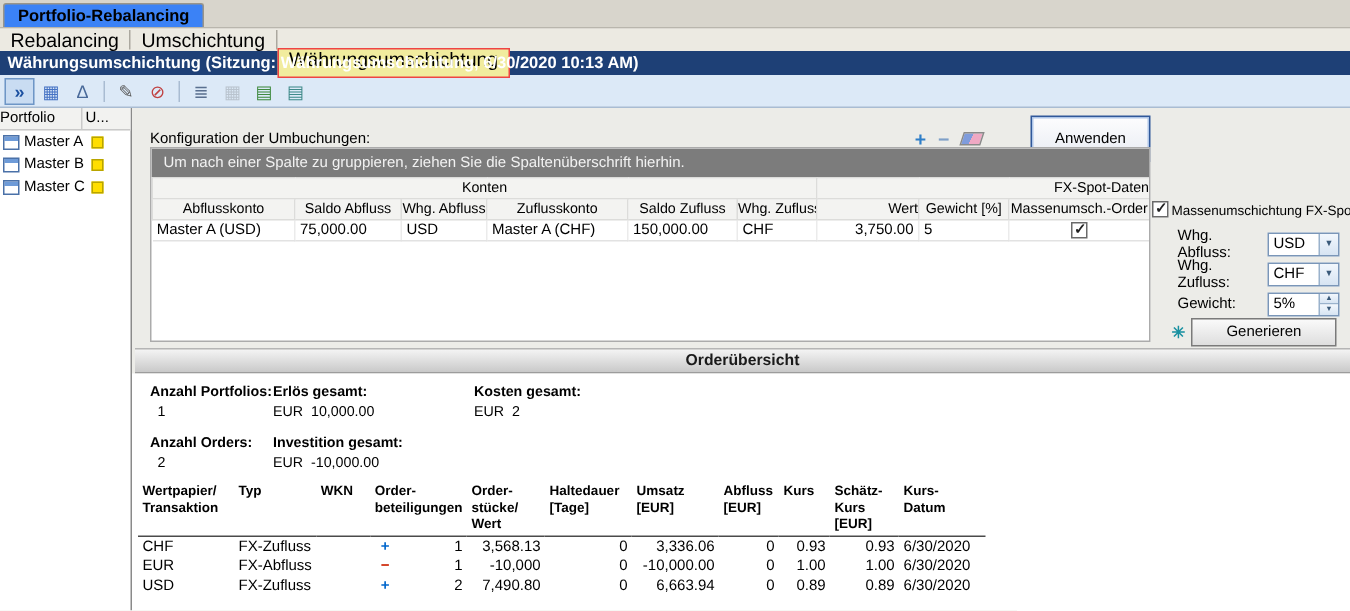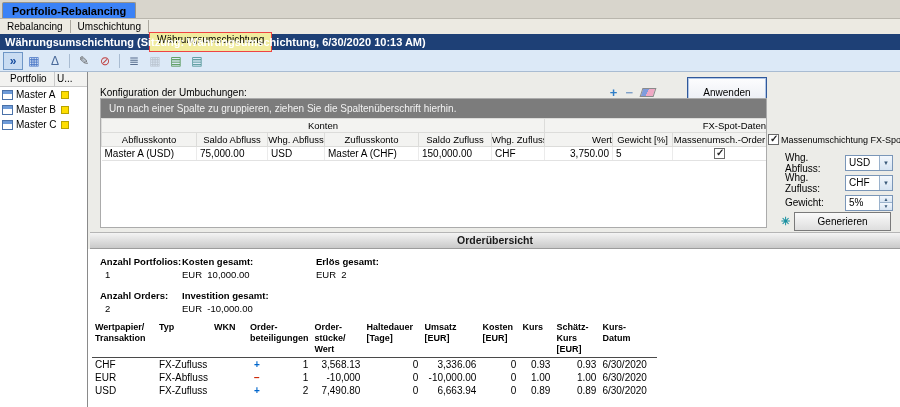--- a/index.html
+++ b/index.html
@@ -2,21 +2,21 @@
 <html><head>
 <meta charset="utf-8">
 <style>
   * { margin:0; padding:0; box-sizing:border-box; font-family:"Liberation Sans", sans-serif; }
   html,body { width:900px; height:407px; overflow:hidden; background:#fff; }
   .app { position:relative; width:900px; height:407px; background:#ECECE8; font-size:11px; color:#000; }
 
   
   .topstrip { height:19px; background:#D8D5CC; border-bottom:1px solid #B9B6AD; display:flex; align-items:flex-end; padding-left:2px; }
   .maintab { background:#3b82f6; border:1px solid #98948A; border-bottom:none; border-radius:2px 2px 0 0; padding:2px 9px 1px; font-weight:bold; font-size:11px; }
-  .substrip { height:15px; background:#ECEAE2; display:flex; align-items:center; font-size:10px; }
+  .substrip { height:15px; background:#ECEAE2; display:flex; align-items:center; font-size:13px; }
   .subtab { padding:0 7px; height:13px; line-height:13px; border-right:1px solid #ABA89F; cursor:default; }
   .subtab.active { border:1px solid #ef4444; height:20px; line-height:14px;margin-top:30px; }
 
   
   .titlebar { height:16px; color:#fff; font-weight:bold; font-size:11px; line-height:16px; padding-left:5px; background:#1E4076; }
   .toolbar { height:22px; border-bottom:1px solid #A9BCD2; display:flex; align-items:center; padding:0 3px; gap:1px; background:#DCE9F7; }
   .tool { width:20px; height:18px; display:flex; align-items:center; justify-content:center; font-size:12px; cursor:default; }
   .tool.active { background:#C9DCF2; border:1px solid #6E96C6; }
   .tsep { width:1px; height:14px; background:#A9BCD2; margin:0 3px; }
   [data-name="expand-icon"] { color:#1A4FA0; font-weight:bold; }
@@ -28,21 +28,21 @@
   [data-name="grid-disabled-icon"] { color:#B9C3CE; }
   [data-name="notebook-green-icon"] { color:#3F8A3F; }
   [data-name="notebook-teal-icon"] { color:#3F8A8A; }
 
   
   .bodywrap { position:absolute; top:72px; left:0; right:0; bottom:0; display:flex; }
 
   
   .left-panel { width:88px; background:#fff; border-right:1px solid #8A8A8A; }
   .lp-header { height:15px; background:#F2F2F0; border-bottom:1px solid #C9C9C9; display:flex; font-size:10px; }
-  .lp-c1 { width:55px; padding-left:10px; border-right:1px solid #C9C9C9; line-height:14px; }
+  .lp-c1 { width:55px; padding-left:0; border-right:1px solid #C9C9C9; line-height:14px; }
   .lp-c2 { flex:1; padding-left:2px; line-height:14px; }
   .pitem { height:15px; display:flex; align-items:center; padding-left:2px; font-size:10px; }
   .picon { width:11px; height:10px; border:1px solid #4A71A8; background:linear-gradient(#6E9BD8 0 3px,#fff 3px); margin-right:3px; flex:none; }
   .plabel { width:40px; white-space:nowrap; }
   .psq { width:8px; height:8px; border:1px solid #B8A400; flex:none; margin-left:5px; background:#FFDE00; }
 
   .main { flex:1; position:relative; background:#ECECE8; }
 
   
   .config-section { position:absolute; top:0; left:0; right:0; height:160px; }
@@ -247,22 +247,22 @@
         </div>
 
       </div>
 
       <div class="order-bar" data-name="orderuebersicht-header">Orderübersicht</div>
 
       <div class="order-section" data-name="order-section">
 
         <div class="summary" data-name="order-summary">
           <span class="lbl" data-name="anzahl-portfolios-label">Anzahl Portfolios:</span>
+          <span class="lbl" data-name="erloes-gesamt-label">Erlös gesamt:</span>
           <span class="lbl" data-name="kosten-gesamt-label">Kosten gesamt:</span>
-          <span class="lbl" data-name="erloes-gesamt-label">Erlös gesamt:</span>
           <span class="ind" data-name="anzahl-portfolios-value">1</span>
           <span data-name="erloes-gesamt-value">EUR  10,000.00</span>
           <span data-name="kosten-gesamt-value">EUR  2</span>
           <span></span><span></span><span></span>
           <span class="lbl" data-name="anzahl-orders-label">Anzahl Orders:</span>
           <span class="lbl" data-name="investition-gesamt-label">Investition gesamt:</span>
           <span></span>
           <span class="ind" data-name="anzahl-orders-value">2</span>
           <span data-name="investition-gesamt-value">EUR  -10,000.00</span>
           <span></span>
@@ -290,21 +290,21 @@
             <th data-name="col-wkn">WKN</th>
             <th data-name="col-orderbeteiligungen">Order-
 beteiligungen</th>
             <th data-name="col-orderstuecke-wert">Order-
 stücke/
 Wert</th>
             <th data-name="col-haltedauer">Haltedauer
 [Tage]</th>
             <th data-name="col-umsatz">Umsatz
 [EUR]</th>
-            <th data-name="col-kosten">Kosten
+            <th data-name="col-kosten">Abfluss
 [EUR]</th>
             <th data-name="col-kurs">Kurs</th>
             <th data-name="col-schaetz-kurs">Schätz-
 Kurs
 [EUR]</th>
             <th data-name="col-kurs-datum">Kurs-
 Datum</th>
           </tr>
           <tr data-name="order-row">
             <td data-name="cell-wertpapier">CHF</td>

